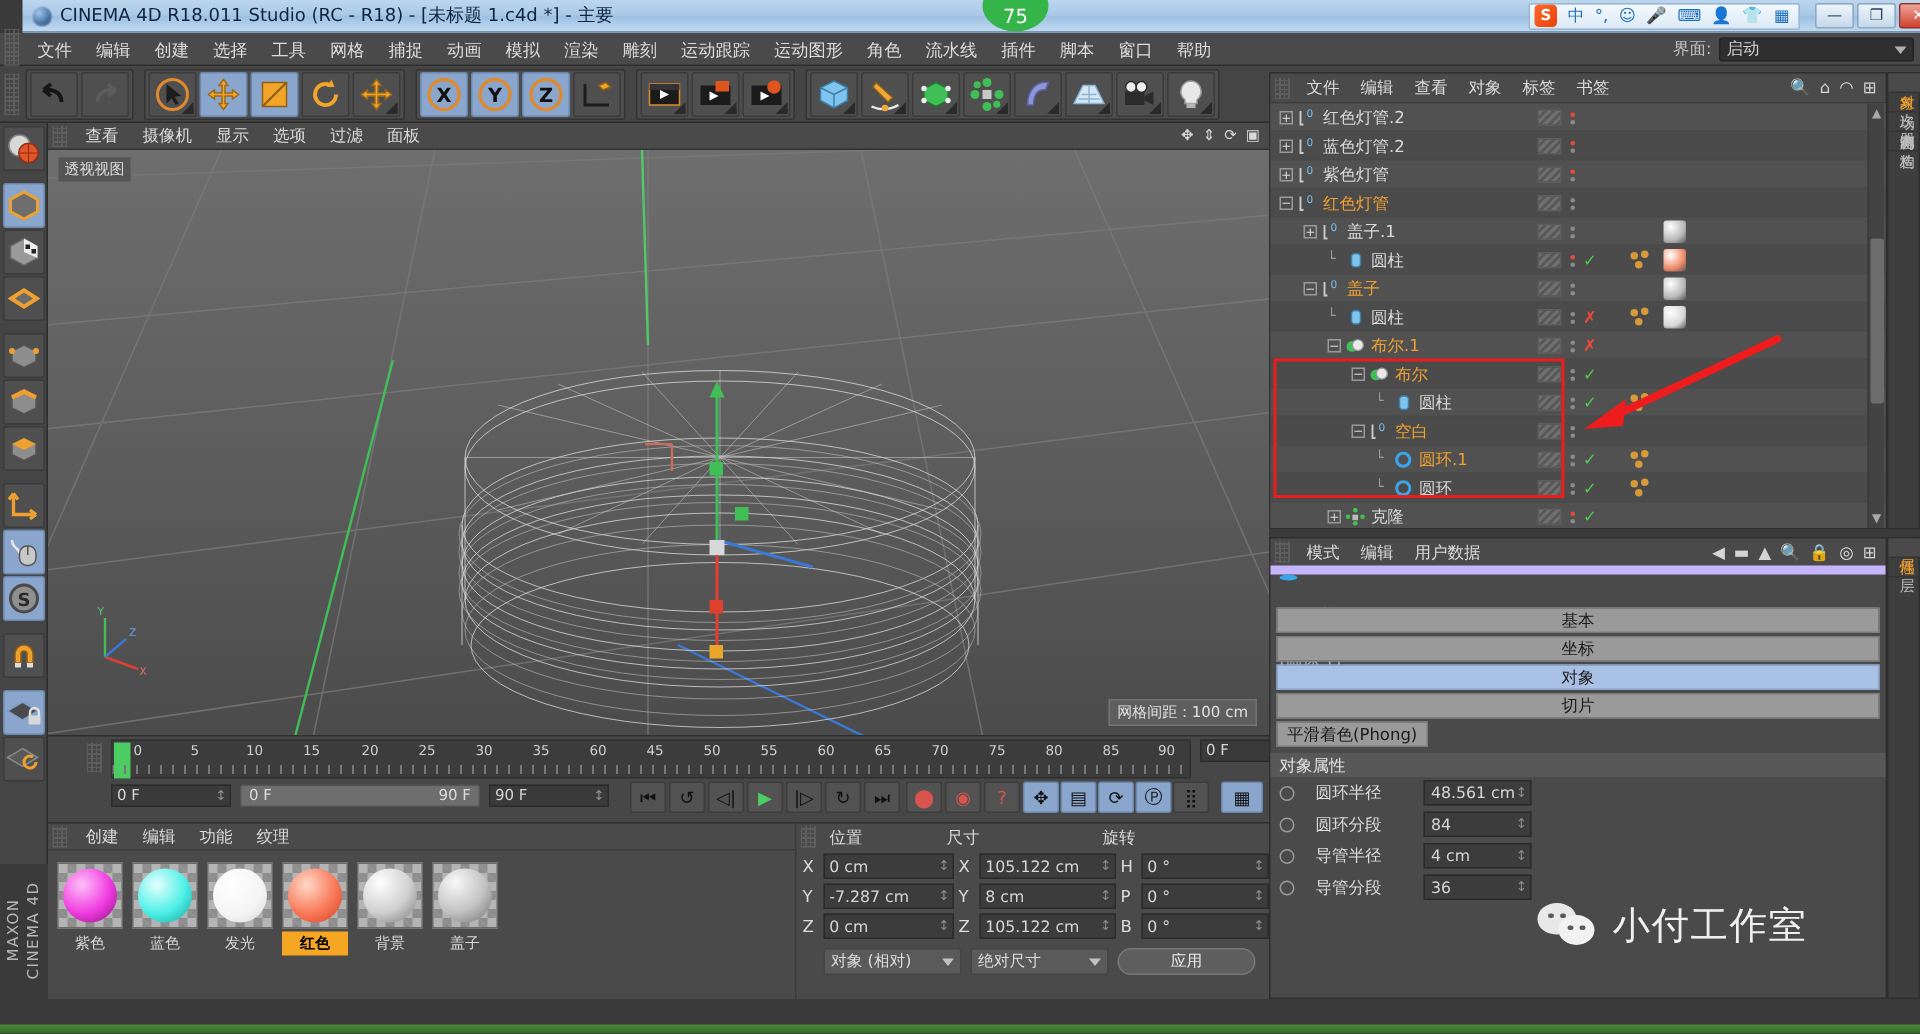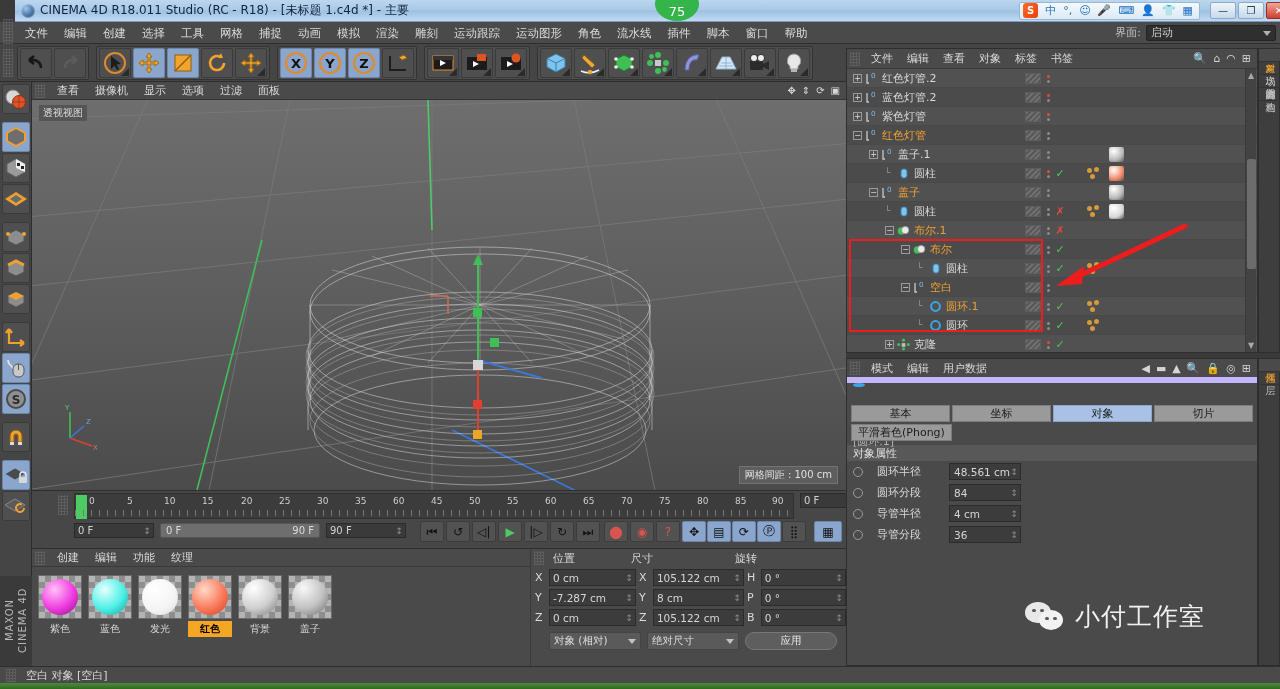--- a/index.html
+++ b/index.html
@@ -218,21 +218,21 @@
   .rtab.sel{ color:#f0a030; background:#4a4a4a;}
 
   
   .attr{ position:absolute; left:846px; top:358px; width:412px; height:308px; background:#4a4a4a; border:1px solid #2e2e2e;}
   .at-head{ height:24px; display:flex; align-items:center; border-bottom:6px solid #c4b5fd;}
   .at-head .mi{ padding:0 7px; font-size:11px; color:#dadada;}
   .at-head .icons{ margin-left:auto; display:flex; gap:6px; padding-right:6px; color:#d5d5d5; font-size:11px;}
   .at-obj{ height:20px; display:flex; align-items:flex-start; padding-left:6px; gap:16px; font-size:11px; color:#d6d6d6;flex-direction:column;}
   .at-obj .ring{ width:12px;height:12px;border:2px solid #3aa6e8; border-radius:50%;}
   .at-obj .sub{ color:#b4b4b4;}
-  .at-tabs{ display:flex; padding:2px 4px 0 4px; gap:2px;}
+  .at-tabs{ display:flex; padding:2px 4px 0 4px; gap:2px;flex-direction:column;}
   .at-tab{ flex:1; height:17px; background:#9a9a9a; border:1px solid #7c7c7c; color:#1b1b1b; font-size:11px;
            display:flex; align-items:center; justify-content:center;}
   .at-tab.sel{ background:#a8c1e4; border-color:#8ba6cc;}
   .at-tabs2{ display:flex; padding:2px 4px 0 4px;}
   .at-tab2{ height:17px; background:#9a9a9a; border:1px solid #7c7c7c; color:#1b1b1b; font-size:11px;
             display:flex; align-items:center; justify-content:center; padding:0 6px;}
   .at-sect{ margin:4px 0 0 0; height:16px; background:#585858; color:#e2e2e2; font-size:11px;
             display:flex; align-items:center; padding-left:6px;}
   .prow{ display:flex; align-items:center; height:21px; padding-left:6px; gap:14px;}
   .pcirc{ width:10px;height:10px;border:1px solid #9b9b9b; border-radius:50%;}
@@ -1282,19 +1282,15 @@
           <i class="eye" style="left:15px;top:7px"></i>
         </div>
       <div class="b2">
           <i class="eye" style="left:6px;top:7px"></i>
           <i class="eye" style="left:14px;top:7px"></i>
         </div>
     </div>
     <div class="wtxt">小付工作室</div>
   </div>
 
-  <div class="statusbar">
-    <div class="dragdots" style="height:13px"></div>
-    <span class="txt">空白 对象 [空白]</span>
-  </div>
   <div class="taskbar"></div>
 
 </div>
 
 </body></html>

